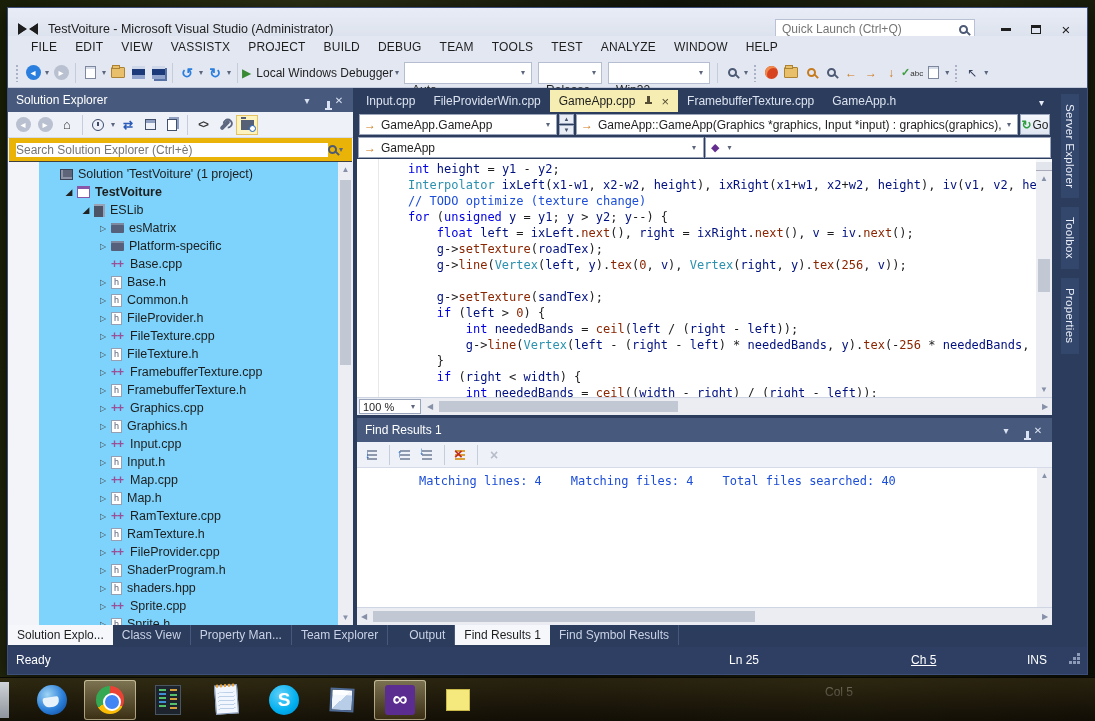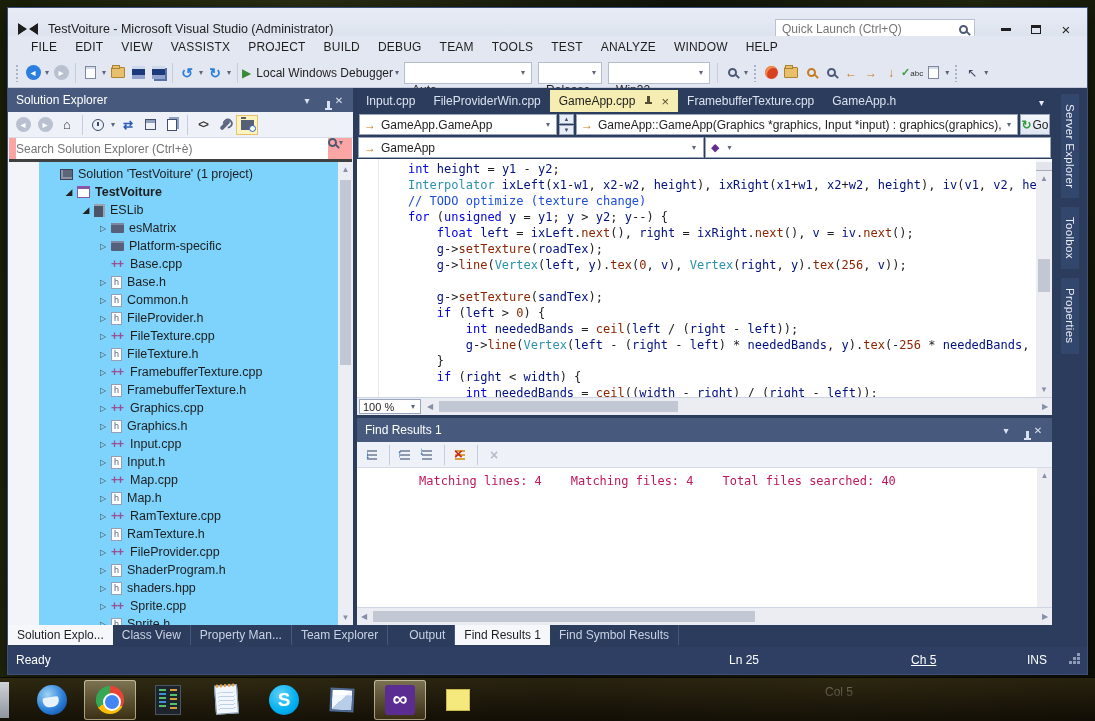--- a/index.html
+++ b/index.html
@@ -91,21 +91,21 @@
   .ic-collapse { width:11px; height:11px; border:1px solid #43506b; box-shadow:inset 0 3px 0 #8fa0c2; }
   .ic-copy { width:10px; height:12px; border:1px solid #43506b; background:#fff; box-shadow:2px -2px 0 #8fa0c2; }
   .ic-code { font-size:10px; font-weight:bold; color:#333; letter-spacing:-1px; }
   .wrench { width:12px; height:4px; background:#5d6880; border-radius:2px; transform:rotate(-45deg); position:relative; }
   .wrench::after { content:""; position:absolute; right:-2px; top:-2px; width:6px; height:6px; border:2px solid #5d6880;
     border-radius:50%; border-left-color:transparent; }
   .ic-folder-mag { width:13px; height:10px; background:#556077; position:relative; }
   .ic-folder-mag::before { content:""; position:absolute; left:0; top:-3px; width:5px; height:2px; background:#556077; }
   .ic-folder-mag::after { content:""; position:absolute; right:-2px; bottom:-2px; width:5px; height:5px;
     border:1.5px solid #1d5fbf; border-radius:50%; background:#fff; }
-  .se-search { height:24px; display:flex; background:#fca5a5; border-bottom:3px solid #404040;
+  .se-search { height:24px; display:flex; align-items:center; background:#eab308; border-bottom:1px solid #404040;
     margin:0 1px; padding:0 7px; flex:0 0 auto; }
   .se-search input { flex:1; border:none; outline:none; font-size:12px; color:#818a9e; font-style:normal;
     font-family:"Liberation Sans",sans-serif; }
   .se-tree { flex:1; background:#7dd3fc; position:relative; overflow:hidden; padding-top:3px;margin-left:31px; }
   .tree-row { height:18px; display:flex; align-items:center; font-size:12.5px; color:#1e1e1e; white-space:nowrap; }
   .tree-arrow { width:14px; flex:0 0 14px; text-align:center; font-size:8px; color:#4a4a4a; }
   .tree-arrow.exp { font-size:9px; color:#222; }
   .tree-ic { margin:0 5px 0 1px; flex:0 0 auto; display:flex; align-items:center; justify-content:center; }
   .ic-sln { width:13px; height:11px; background:#5e6578; border:1px solid #3c4254; box-shadow:inset 2px -2px 0 #8d93a6; }
   .ic-proj { width:13px; height:12px; background:#fff; border:1px solid #8a57a8; box-shadow:inset 0 2px 0 #8a57a8; }
@@ -194,21 +194,21 @@
     box-shadow:0 4px 0 #8e99ad, 0 8px 0 #8e99ad; }
   .fr-lines::after { position:absolute; font-size:11px; font-weight:bold; color:#1d5fbf; }
   .fr-goto::after { content:"↓"; left:2px; top:3px; }
   .fr-prev::after { content:"↑"; left:1px; top:2px; }
   .fr-next::after { content:"↑"; left:1px; top:2px; transform:scaleY(-1); }
   .fr-clear::before { content:""; position:absolute; left:4px; top:5px; width:10px; height:2px; background:#d9a13c;
     box-shadow:0 4px 0 #d9a13c, 0 8px 0 #d9a13c; }
   .fr-clear::after { content:"×"; position:absolute; left:3px; top:0px; font-size:15px; font-weight:bold; color:#c22b1e; }
   .fr-del { color:#b6bcc8; font-size:14px; font-weight:bold; }
   .fr-content { flex:1; background:#fff; position:relative; overflow:hidden; min-height:0; }
-  .fr-text { font-family:"DejaVu Sans Mono","Liberation Mono",monospace; font-size:12px; color:#be185d;
+  .fr-text { font-family:"DejaVu Sans Mono","Liberation Mono",monospace; font-size:12px; color:#1d4ed8;
     white-space:pre; display:block; padding:6px 0 0 62px; }
   .fr-hscroll { height:18px; background:#e9ecf3; border-top:1px solid #cfd5e2; display:flex; flex:0 0 auto; }
 
   
   .right-strip { flex:0 0 35px; background:#2c3c5c; display:flex; flex-direction:column; align-items:center;
     padding-top:6px; gap:9px; }
   .vtab { writing-mode:vertical-rl; font-size:11.5px; color:#e8edf8; background:#33466b; padding:10px 3px;
     letter-spacing:.3px; }
 
   

